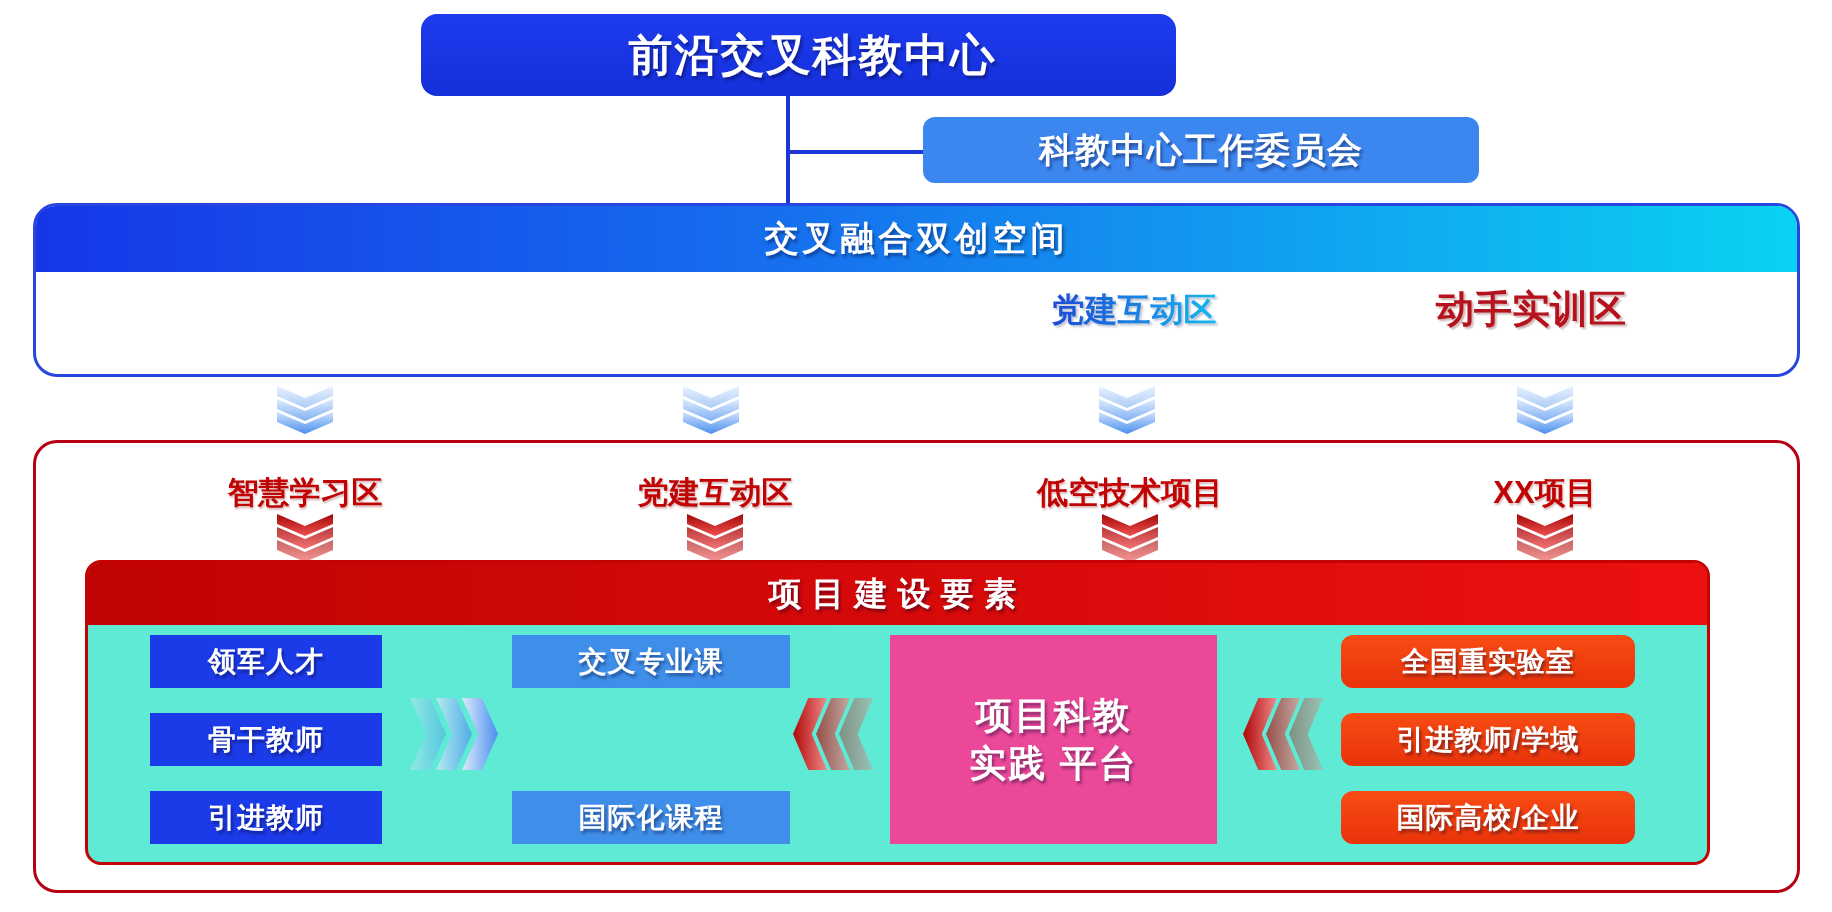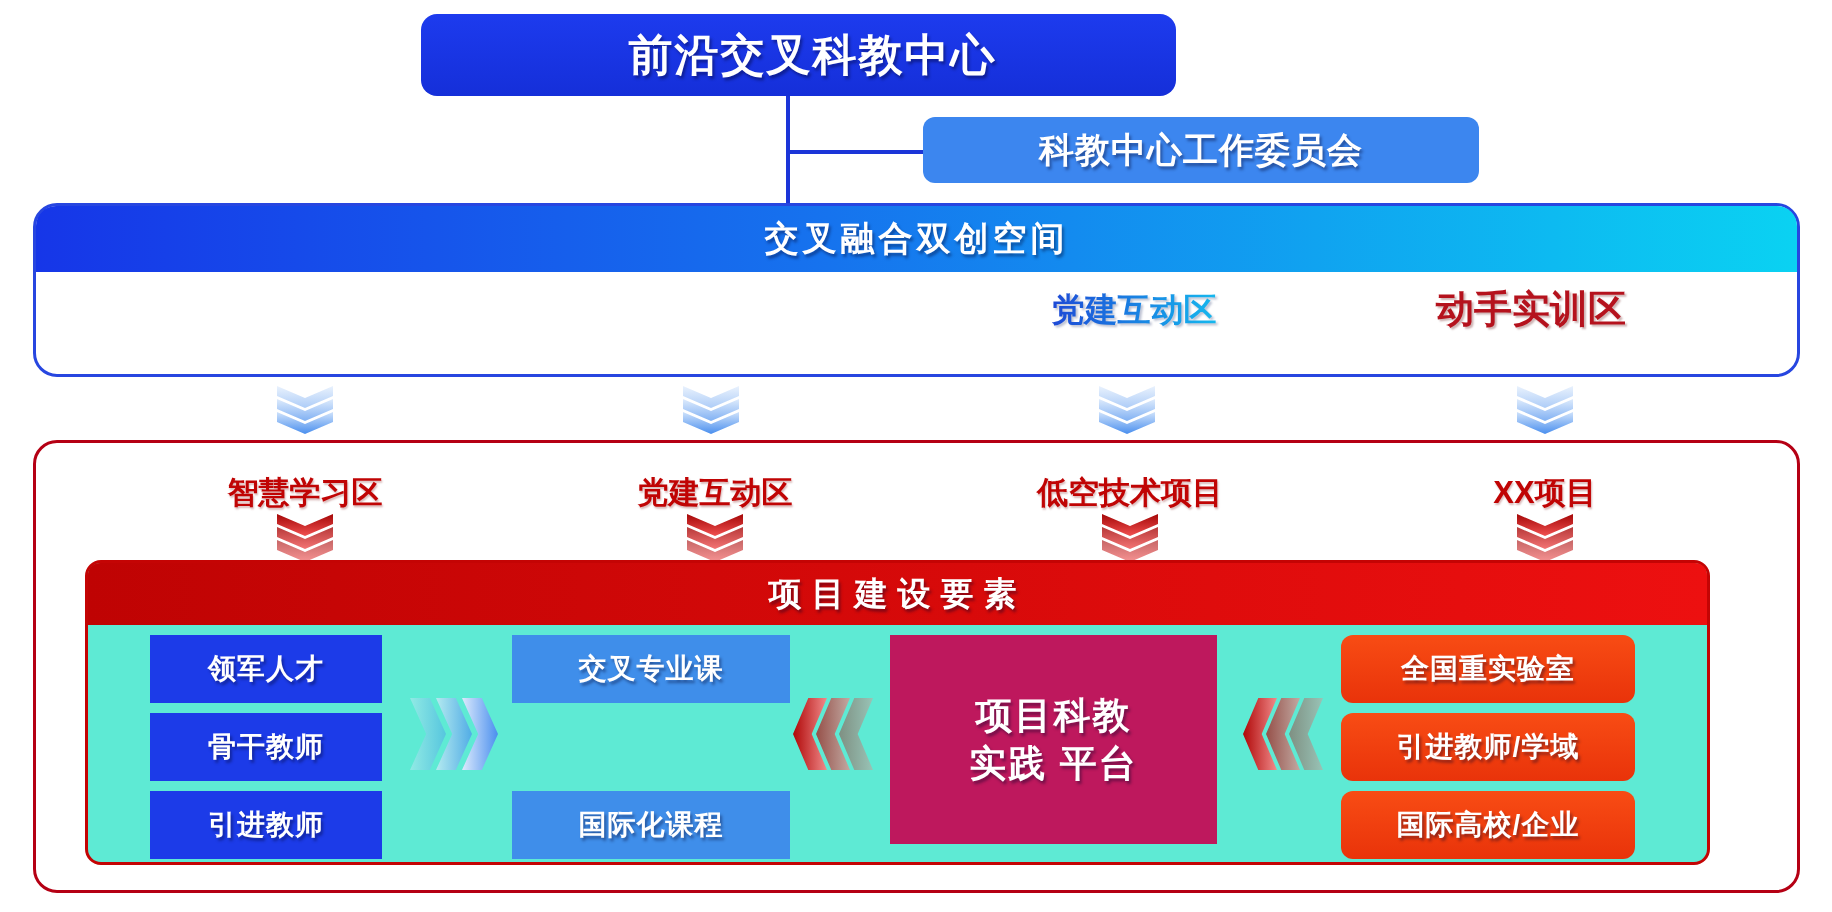--- a/index.html
+++ b/index.html
@@ -67,26 +67,26 @@
     font-size:31px;color:#c00404;text-shadow:1px 2px 2px rgba(120,0,0,.28);}
 
   
   .elements{left:85px;top:560px;width:1625px;height:305px;border:3px solid #c40404;
     border-radius:16px;box-sizing:border-box;background:#5eead4;}
   .elements-header{position:absolute;left:0;top:0;right:0;height:62px;
     background:linear-gradient(90deg,#bf0303,#ed1010);border-radius:12px 12px 0 0;
     font-size:33px;letter-spacing:10px;}
 
   
-  .cell{position:absolute;height:68px;font-size:28px;letter-spacing:1px;}
+  .cell{position:absolute;height:53px;font-size:28px;letter-spacing:1px;}
   .talent{left:150px;width:232px;background:#1c3be8;}
   .course{left:512px;width:278px;background:#3f8eea;}
   .partner{left:1341px;width:294px;background:linear-gradient(180deg,#f84c14,#e9330a);border-radius:12px;}
   .row1{top:635px;} .row2{top:713px;} .row3{top:791px;}
-  .platform{left:890px;top:635px;width:327px;height:209px;background:#be185d;
+  .platform{left:890px;top:635px;width:327px;height:209px;background:#ec4899;
     flex-direction:column;font-size:37px;line-height:48px;letter-spacing:2px;}
 </style>
 </head>
 <body>
 
 <div class="stage">
 
   <div class="abs flexc wt top-box">
     <span>前沿交叉科教中心</span>
   </div>

